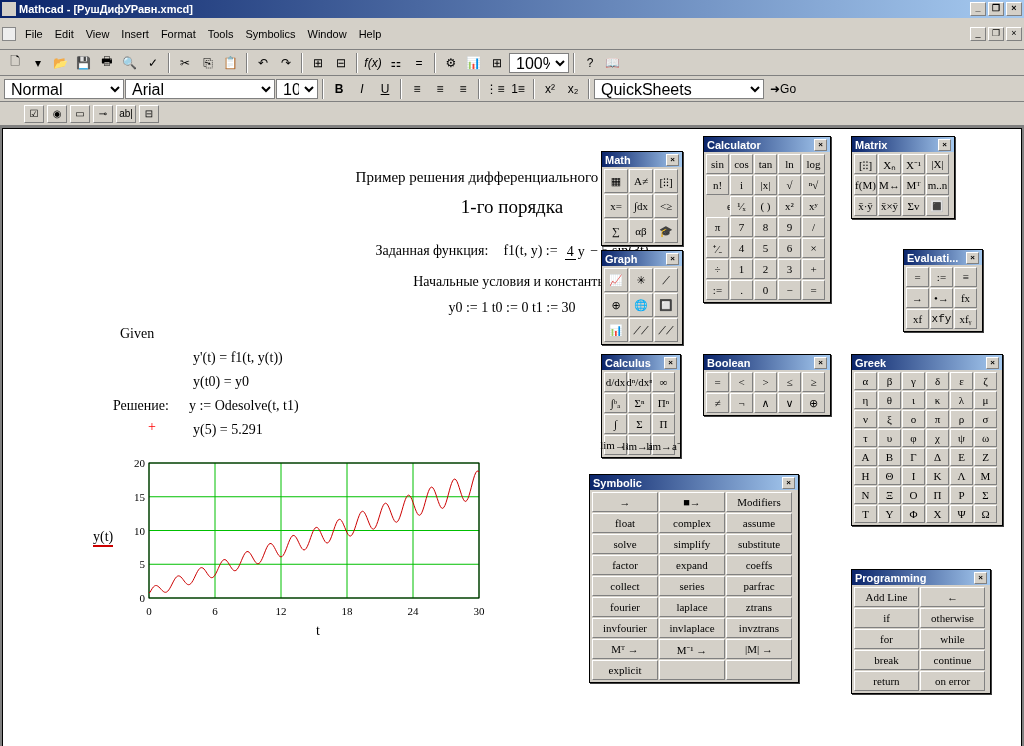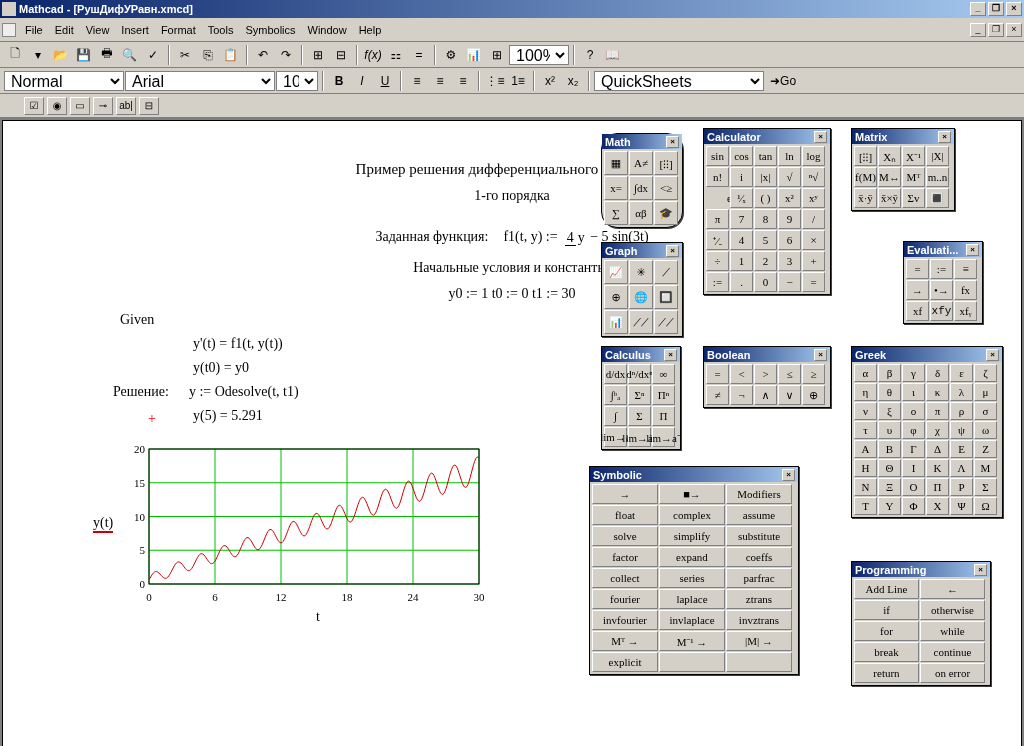--- a/index.html
+++ b/index.html
@@ -2,21 +2,21 @@
 <html><head>
 <meta charset="utf-8">
 <style>
 * { box-sizing: border-box; margin: 0; padding: 0; }
 body { font-family: "MS Sans Serif", Tahoma, sans-serif; font-size: 11px; background: #d4d0c8; width: 1024px; height: 746px; overflow: hidden; }
 .titlebar { background: linear-gradient(to right, #0a246a, #a6caf0); color: #fff; height: 18px; display: flex; align-items: center; padding: 0 2px; font-weight: bold; }
 .titlebar-icon { width: 14px; height: 14px; background: #d4d0c8; margin-right: 3px; display:inline-block; }
 .titlebar-text { flex: 1; }
 .win-btns { display: flex; gap: 2px; }
 .win-btn { width: 16px; height: 14px; background: #d4d0c8; border: 1px solid #808080; border-top-color:#fff; border-left-color:#fff; font-size: 9px; text-align: center; line-height: 11px; font-family: Arial; cursor:pointer; color:#000; }
-.menubar { background: #d4d0c8; height: 24px; display: flex; align-items: center; padding: 0 2px; border-bottom: 1px solid #808080; }
+.menubar { background: #d4d0c8; height: 32px; display: flex; align-items: center; padding: 0 2px; border-bottom: 1px solid #808080; }
 .menu-icon { width:14px; height:14px; background:#eee; margin-right:3px; display:inline-block; border:1px solid #888;}
 .menu-item { padding: 2px 6px; cursor: pointer; }
 .menu-spacer{flex:1;}
 .toolbar { background: #d4d0c8; height: 26px; display: flex; align-items: center; padding: 2px 4px; border-bottom: 1px solid #808080; gap: 1px; }
 .tb-btn { width: 22px; height: 22px; border: 1px solid transparent; display: flex; align-items: center; justify-content: center; cursor: pointer; font-size: 12px; }
 .tb-sep { width: 2px; height: 20px; border-left: 1px solid #808080; border-right: 1px solid #fff; margin: 0 3px; }
 .tb-select { height: 20px; font-size: 16px; background: #fff; border: 1px solid #808080; padding: 0 2px; }
 .toolbar3 { background: #d4d0c8; height: 24px; display: flex; align-items: center; padding: 2px 24px; border-bottom: 1px solid #808080; gap: 3px; }
 .tb3-btn { width: 20px; height: 18px; border: 1px solid #808080; border-top-color:#fff; border-left-color:#fff; background:#d4d0c8; display:flex; align-items:center; justify-content:center; font-size:10px; cursor:pointer;}
 .workspace { position: relative; background: #808080; height: calc(100% - 112px); padding: 2px; }
@@ -138,21 +138,21 @@
   <div class="tb3-btn">▭</div>
   <div class="tb3-btn">⊸</div>
   <div class="tb3-btn">ab|</div>
   <div class="tb3-btn">⊟</div>
 </div>
 
 <div class="workspace">
   <div class="doc">
     <div class="content">
       <div class="content-line" style="font-size:15px">Пример решения дифференциального уравнения</div>
-      <div class="content-line" style="font-size:14px;margin-top:7px">1-го порядка</div>
+      <div class="content-line" style="font-size:19px;margin-top:7px">1-го порядка</div>
 
       <div style="margin-top:25px; display:flex; justify-content:center; align-items:center; gap:15px;">
         <span>Заданная функция:</span>
         <span>
           <span>f1(t, y)  :=</span>&nbsp;
           <span class="frac"><span class="num">4</span><span class="den">y</span></span>
           <span> − 5 sin(3t)</span>
         </span>
       </div>
 
@@ -199,21 +199,21 @@
               <text x="26" y="81.5" font-size="11" text-anchor="end" font-family="Times New Roman">10</text>
               <text x="26" y="47.75" font-size="11" text-anchor="end" font-family="Times New Roman">15</text>
               <text x="26" y="14" font-size="11" text-anchor="end" font-family="Times New Roman">20</text>
               <path d="M30,139.6 L31.1,139.34228812432028 L32.2,137.21815624174167 L33.3,135.38359670313255 L34.4,133.9476588698628 L35.5,132.9871562256767 L36.6,132.53919874887282 L37.7,132.59724825009545 L38.8,133.11108403192037 L39.9,133.990717937465 L41,135.11394266825417 L42.1,136.3368671270151 L43.2,137.50651748262342 L44.3,138.47438798295684 L45.4,139.10972956630863 L46.5,139.31137662354683 L47.6,139.01703274696257 L48.7,138.20915511743615 L49.8,136.9168755215024 L50.9,135.21374770325622 L52,133.2114846402252 L53.1,131.0502119011637 L54.2,128.88608172657368 L55.3,126.87733777618311 L56.400000000000006,125.17006985179209 L57.5,123.88493701144913 L58.6,123.10606183299754 L59.7,122.87311395482712 L60.8,123.17732308316864 L61.9,123.96181461809223 L63,125.12627556239023 L64.1,126.53556881866471 L65.2,128.03155539600775 L66.3,129.44708899771973 L67.4,130.6209430623321 L68.5,131.41233576607058 L69.6,131.7137432212433 L70.7,131.46083391375473 L71.8,130.63860646093576 L72.9,129.2831465181591 L74,127.4788077898923 L75.1,125.35103204589822 L76.2,123.05541708122618 L77.30000000000001,120.76398409148379 L78.4,118.64985570728166 L79.5,116.87170888167759 L80.6,115.5593983091904 L81.7,114.80205224665836 L82.80000000000001,114.63973092451647 L83.9,115.05942627209043 L85,115.99579765006138 L86.1,117.33661565555245 L87.2,118.93246255467466 L88.3,120.60985159880289 L89.4,122.18661344340202 L90.5,123.48818493581624 L91.6,124.36334362615848 L92.7,124.69796970368049 L93.8,124.42558324162408 L94.9,123.53368469765309 L96,122.06529626093342 L97.1,120.11552830965286 L98.2,117.82344101152235 L99.3,115.3598960225063 L100.4,112.91245894316873 L101.5,110.66868633943255 L102.6,108.7992864593507 L103.7,107.44266542042385 L104.8,106.69225756569162 L105.9,106.58779903776417 L107,107.11135799670589 L108.1,108.1885135930847 L109.2,109.6946161163894 L110.3,111.46560371355721 L111.4,113.31243781771764 L112.5,115.03788741476853 L113.6,116.45417194562955 L114.7,117.39988461566564 L115.8,117.75467103480764 L116.9,117.45032868836732 L118,116.47730460313925 L119.1,114.88597456957702 L120.19999999999999,112.78255159503288 L121.3,110.31995258328269 L122.4,107.68440742709373 L123.5,105.07898267154482 L124.60000000000001,102.7054773162427 L125.69999999999999,100.74630480439271 L126.8,99.34798782935323 L127.9,98.60775913711353 L129,98.56449298868154 L130.10000000000002,99.19481155712575 L131.2,100.41475167235835 L132.3,102.08688067772545 L133.4,104.03226008667262 L134.5,106.04621629901371 L135.60000000000002,107.91652867824206 L136.7,109.44241876892893 L137.8,110.45264152680724 L138.9,110.8210485626658 L140,110.47820937991513 L141.1,109.41802100076252 L142.2,107.69867915072439 L143.3,105.43788619143763 L144.4,102.80268756037877 L145.5,99.99481329289502 L146.6,97.23281051326101 L147.7,94.73254932855144 L148.8,92.68784096850447 L149.9,91.25290832221219 L151,90.52829409914234 L152.1,90.55149358450028 L153.2,91.29318322228093 L154.3,92.65941961755422 L155.4,94.49965007874675 L156.5,96.61985318778352 L157.6,98.79966308928772 L158.7,100.81196633330372 L159.8,102.44322858497026 L160.9,103.5127319621184 L162,103.88899003046521 L163.1,103.50184985610889 L164.2,102.34916820639194 L165.3,100.4974289411216 L166.4,98.07620839604834 L167.5,95.26694704426441 L168.6,92.28699949282343 L169.7,89.37036457601496 L170.8,86.74680385064762 L171.9,84.62121190764191 L173,83.15509073682051 L174.1,82.45180290558608 L175.2,82.54694945511142 L176.3,83.40476677904476 L177.4,84.9209021248598 L178.5,86.93135723239294 L179.6,89.22683495599293 L180.7,91.57123438224727 L181.8,93.72266026390463 L182.9,95.45507727361512 L184,96.57867061627495 L185.1,96.95707910170246 L186.2,96.51993651188587 L187.3,95.26956876594039 L188.4,93.28121188149602 L189.5,90.69669323356271 L190.6,87.71210464748484 L191.7,84.56053789219467 L192.8,81.49140226888703 L193.9,78.74815937844123 L195,76.54646272557292 L196.1,75.05466495057023 L197.2,74.3784543828336 L198.3,74.55102231898789 L199.4,75.52967436041713 L200.50000000000003,77.19922636459324 L201.6,79.38191898188718 L202.7,81.8529985965298 L203.8,84.36059947177938 L204.9,86.64816845396692 L206,88.47743568787226 L207.10000000000002,89.64987465113217 L208.2,90.02471881642003 L209.3,89.5319002978612 L210.39999999999998,88.17872216090004 L211.50000000000003,86.04963145433719 L212.6,83.29907523980702 L213.7,80.13804208815539 L214.8,76.81546107677059 L215.89999999999998,73.59609788755733 L217,70.73691067304759 L218.10000000000002,68.46397716151961 L219.20000000000002,66.95206471657666 L220.3,66.30868929683315 L221.39999999999998,66.56411672285282 L222.5,67.66823466153201 L223.6,69.49461265999494 L224.7,71.8514247497093 L225.8,74.49829208207031 L226.89999999999998,77.16756723067563 L228,79.58817569261876 L229.10000000000002,81.50989085179611 L230.20000000000002,82.72586857321977 L231.29999999999998,83.09141216938579 L232.39999999999998,82.5372657764646 L233.5,81.07621580561698 L234.6,78.802373707943 L235.7,75.88316616318006 L236.8,72.54471273224179 L237.9,69.0518673645781 L239,65.68468514614985 L240.10000000000002,62.7134052450816 L241.20000000000002,60.3741848046474 L242.29999999999998,58.84776269779057 L243.39999999999998,58.242980577042886 L244.5,58.586663078176386 L245.60000000000002,59.82079663809934 L246.7,61.807296900317695 L247.8,64.33997590029976 L248.9,67.16267286351479 L250,69.99195471486031 L251.10000000000002,72.54237474964968 L252.2,74.5520385047608 L253.29999999999998,75.80618705337841 L254.39999999999998,76.15667421125694 L255.5,75.53557160236792 L256.6,73.96165308927786 L257.7,71.53914212058488 L258.8,68.4487959842606 L259.9,64.93208816917534 L261,61.269872400207035 L262.1,57.75741330986912 L263.2,54.67800359708019 L264.3,52.2775250642955 L265.4,50.742237824384304 L266.5,50.18180375644961 L267.6,50.619090910405944 L268.7,51.98770531778429 L269.8,54.137508689331625 L270.9,56.847666018923434 L272,59.846090087573245 L273.1,62.83357114074545 L274.2,65.51045194467842 L275.3,67.60347010446819 L276.4,68.8903632152518 L277.5,69.22002148396845 L278.6,68.52636097647246 L279.7,66.83464473122181 L280.8,64.25964975166589 L281.9,60.99580576977007 L283,57.30015168836914 L284.1,53.469603186415284 L285.2,49.814541726516396 L286.3,46.63107421109301 L287.4,44.17444257973 L288.5,42.63597109988086 L289.6,42.12563315436235 L290.7,42.66182540259304 L291.8,44.169298690561334 L292.9,46.485468568045974 L294,49.374578450514406 L295.1,52.54848243239016 L296.2,55.69221599454714 L297.3,58.49208550321009 L298.4,60.663771399382725 L299.5,61.97792739127033 L300.6,62.28097092629102 L301.7,61.50918066751254 L302.8,59.69480788718701 L303.9,56.96361840495419 L305,53.52404687027145 L306.1,49.64889749505332 L307.2,45.65119730852024 L308.3,41.856339056680994 L309.4,38.572992788263335 L310.5,36.06538647806664 L311.6,34.52944489035809 L312.7,34.07494121211823 L313.8,34.71528679326639 L314.9,36.365907183020255 L316,38.851387576652044 L317.1,41.92078595602092 L318.2,45.26977785971002 L319.3,48.567678875905656 L320.4,51.486945481688124 L321.5,53.73252242020358 L322.6,55.06840716165024 L323.7,55.339039939090114 L324.8,54.48358108164771 L325.9,52.541766202455065 L327,49.650778647349156 L328.1,46.03338089096438 L329.2,41.97833062491793 L330.3,37.814802790762 L331.4,33.88308307584094 L332.5,30.50414200636446 L333.6,27.9508101017 L334.7,26.423142639597245 L335.8,26.03019821550471 L336.9,26.779890125592203 L338,28.577853451852462 L339.1,31.235467106412898 L340.2,34.48635063198135 L341.3,38.00989360574057 L342.4,41.459739557602006 L343.5,44.494693887793446 L344.6,46.8092976473241 L345.7,48.16132755163706 L346.8,48.39374659253694 L347.9,47.449116459142715 L349,45.37514997862664 L350.1,42.320869929230355 L351.2,38.5236797533791 L352.3,34.28846694031478 L353.4,29.960578026161272 L354.5,25.895060543056957 L355.6,22.424911338100642 L356.7,19.83117079156628 L357.8,18.317548635890205 L358.9,17.9918720652377 L360,18.856045041392804" fill="none" stroke="#cc0000" stroke-width="1"></path>
             </svg>
         </div>
         <div style="text-align:center;width:370px;margin-left:40px;">t</div>
       </div>
     </div>
 
-    <div class="palette" style="left:598px; top:12px; width:82px;border-radius:16px;">
+    <div class="palette" style="left:598px; top:22px; width:82px;">
       <div class="palette-title">
           <span>Math</span>
           <span class="palette-close">×</span>
         </div>
       <div class="palette-body" id="pal-math" style="grid-template-columns:repeat(3,24px);">
           <div class="pbtn" style="min-height: 24px;">▦</div>
           <div class="pbtn" style="min-height: 24px;">A≠</div>
           <div class="pbtn" style="min-height: 24px;">[⁝⁝]</div>
           <div class="pbtn" style="min-height: 24px;">x=</div>
           <div class="pbtn" style="min-height: 24px;">∫dx</div>

